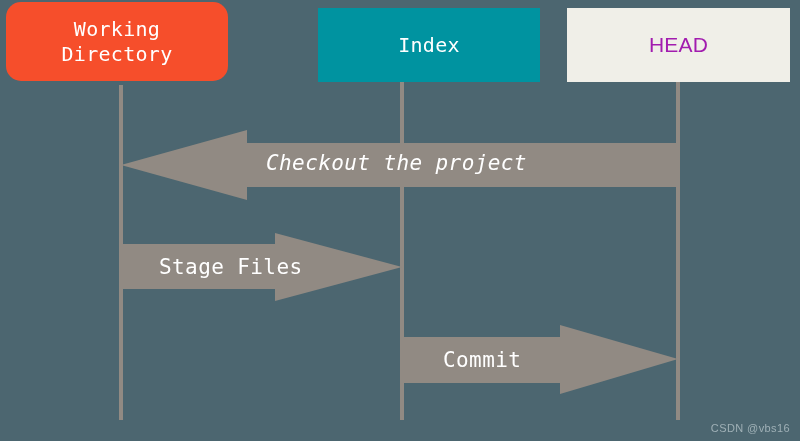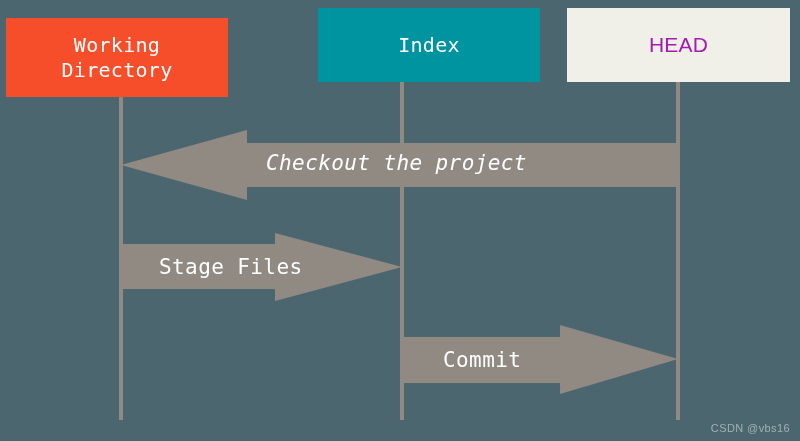--- a/index.html
+++ b/index.html
@@ -29,28 +29,29 @@
     justify-content: center;
     text-align: center;
     line-height: 1.22;
     white-space: pre-line;
     box-sizing: border-box;
     z-index: 4;
   }
 
   #box-working {
     left: 6px;
-    top: 18px;
+    top: 2px;
     width: 222px;
     height: 79px;
     background: #f64e2b;
     color: #ffffff;
     font-family: "DejaVu Sans Mono", monospace;
     font-size: 20px;
     letter-spacing: 0.3px;
+    border-radius: 15px;
   }
 
   #box-index {
     left: 287px;
     top: 8px;
     width: 222px;
     height: 74px;
     background: #0093a0;
     color: #ffffff;
     font-family: "DejaVu Sans Mono", monospace;

